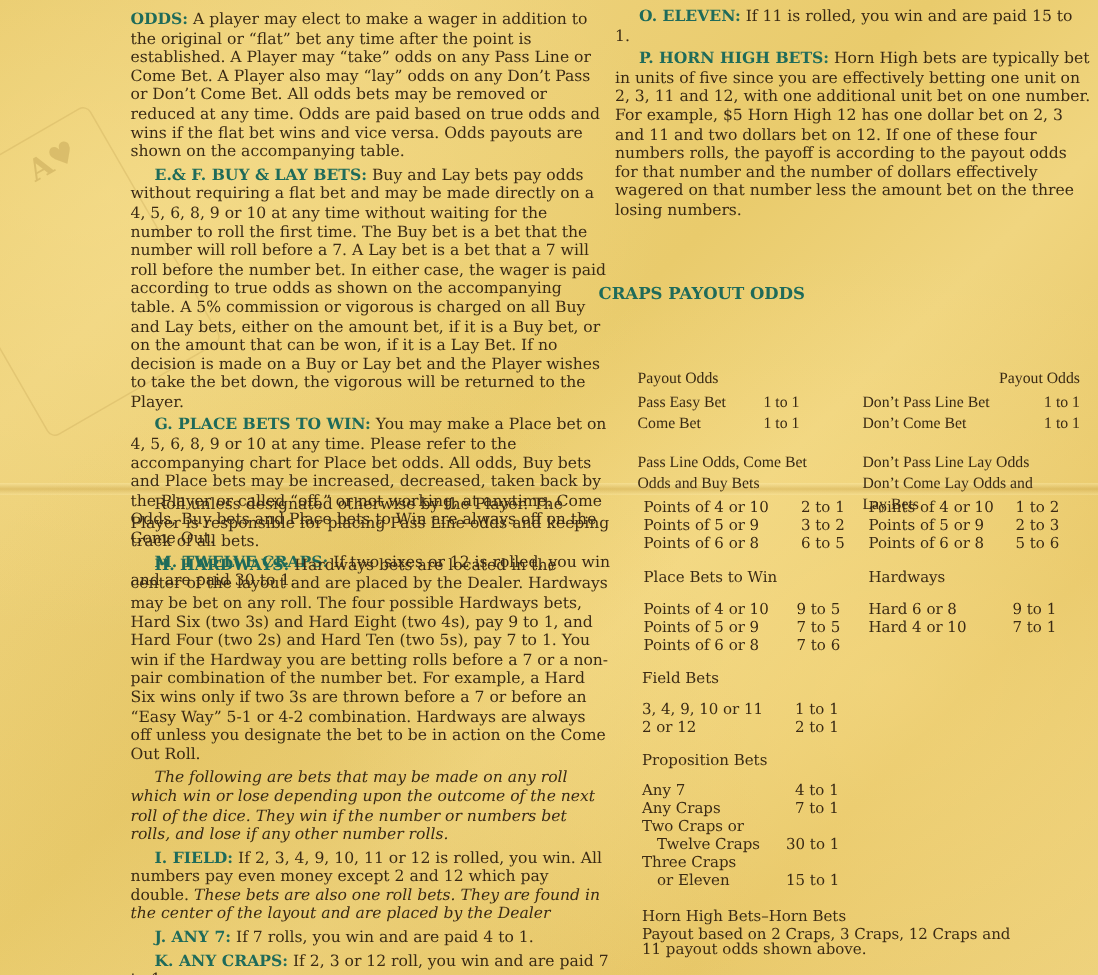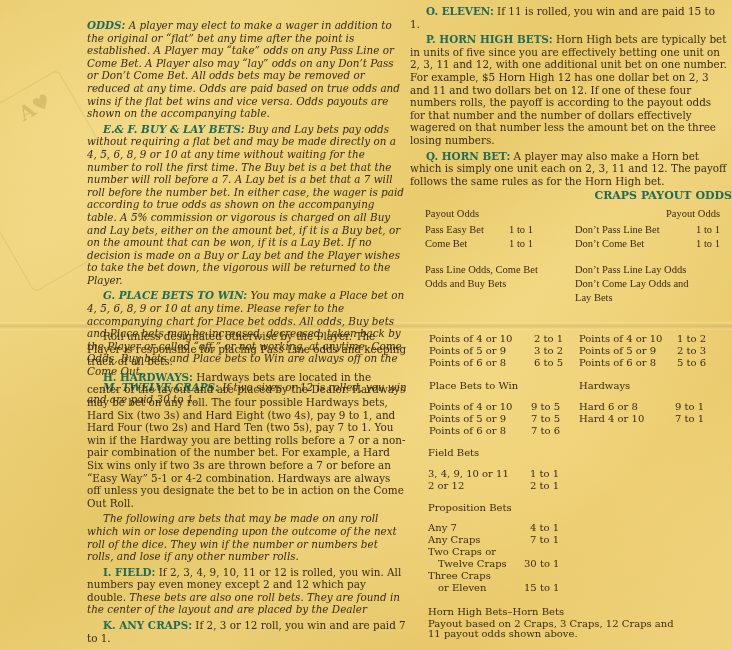--- a/index.html
+++ b/index.html
@@ -25,26 +25,26 @@
   .card-ghost-letter { position: absolute; left: 18px; top: 95px; font-size: 20px; color: rgba(190,160,80,0.45); transform: rotate(-30deg); font-weight: bold; }
   .fold {
     position: absolute; left: 0; right: 0; top: 322px; height: 8px;
     background: linear-gradient(180deg, rgba(255,240,180,0.4), rgba(190,150,60,0.3), rgba(255,240,180,0.3));
   }
   .col { position: absolute; font-size: 10.4px; line-height: 12.6px; }
   .col p { margin: 0 0 3px 0; text-indent: 16px; text-align: left; }
   .col p.first { text-indent: 0; }
   .hd { color: #1f6b5a; font-weight: bold; }
   .it { font-style: italic; }
-  #left-top { left: 87px; top: 19px; width: 320px; font-style: italic; }
+  #left-top { left: 87px; top: 7px; width: 320px; }
   #left-bottom { left: 87px; top: 330px; width: 320px; }
   #right-top { left: 410px; top: 5px; width: 318px; }
-  .tbl-title { position: absolute; left: 415px; top: 189px; width: 317px; text-align: right; color: #1f6b5a; font-weight: bold; font-size: 11px; }
+  .tbl-title { position: absolute; left: 399px; top: 189px; width: 317px; text-align: left; color: #1f6b5a; font-weight: bold; font-size: 11px; }
   .t { position: absolute; font-size: 10px; line-height: 12px; white-space: nowrap; }
-  .tpo { font-family: "Liberation Serif", serif; font-size: 10.5px; }
+  .tpo { font-family: "Liberation Serif", serif; font-size: 10.5px; margin-top: 39px; }
 </style>
 </head>
 <body>
 
 <div class="bg-shade"></div>
 <div class="card-ghost"></div>
 <div class="card-ghost-letter">A♥</div>
 <div class="fold"></div>
 
 <div class="col" id="left-top">
@@ -52,28 +52,28 @@
   <p><span class="hd">E.&amp; F. BUY &amp; LAY BETS:</span><span> Buy and Lay bets pay odds without requiring a flat bet and may be made directly on a 4, 5, 6, 8, 9 or 10 at any time without waiting for the number to roll the first time. The Buy bet is a bet that the number will roll before a 7. A Lay bet is a bet that a 7 will roll before the number bet. In either case, the wager is paid according to true odds as shown on the accompanying table. A 5% commission or vigorous is charged on all Buy and Lay bets, either on the amount bet, if it is a Buy bet, or on the amount that can be won, if it is a Lay Bet. If no decision is made on a Buy or Lay bet and the Player wishes to take the bet down, the vigorous will be returned to the Player.</span></p>
   <p><span class="hd">G. PLACE BETS TO WIN:</span><span> You may make a Place bet on 4, 5, 6, 8, 9 or 10 at any time. Please refer to the accompanying chart for Place bet odds. All odds, Buy bets and Place bets may be increased, decreased, taken back by the Player or called “off,” or not working, at anytime. Come Odds, Buy bets and Place bets to Win are always off on the Come Out.</span></p>
   <p><span class="hd">M. TWELVE CRAPS:</span><span> If two sixes or 12 is rolled, you win and are paid 30 to 1.</span></p>
 </div>
 
 <div class="col" id="left-bottom">
   <p>Roll unless designated otherwise by the Player. The Player is responsible for placing Pass Line odds and keeping track of all bets.</p>
   <p><span class="hd">H. HARDWAYS:</span><span> Hardways bets are located in the center of the layout and are placed by the Dealer. Hardways may be bet on any roll. The four possible Hardways bets, Hard Six (two 3s) and Hard Eight (two 4s), pay 9 to 1, and Hard Four (two 2s) and Hard Ten (two 5s), pay 7 to 1. You win if the Hardway you are betting rolls before a 7 or a non-pair combination of the number bet. For example, a Hard Six wins only if two 3s are thrown before a 7 or before an “Easy Way” 5-1 or 4-2 combination. Hardways are always off unless you designate the bet to be in action on the Come Out Roll.</span></p>
   <p class="it">The following are bets that may be made on any roll which win or lose depending upon the outcome of the next roll of the dice. They win if the number or numbers bet rolls, and lose if any other number rolls.</p>
   <p><span class="hd">I. FIELD:</span><span> If 2, 3, 4, 9, 10, 11 or 12 is rolled, you win. All numbers pay even money except 2 and 12 which pay double. </span><span class="it">These bets are also one roll bets. They are found in the center of the layout and are placed by the Dealer</span></p>
+  <p><span class="hd">J. ANY 7:</span><span> If 7 rolls, you win and are paid 4 to 1.</span></p>
   <p><span class="hd">K. ANY CRAPS:</span><span> If 2, 3 or 12 roll, you win and are paid 7 to 1.</span></p>
 
 </div>
 
 <div class="col" id="right-top">
   <p><span class="hd">O. ELEVEN:</span><span> If 11 is rolled, you win and are paid 15 to 1.</span></p>
   <p><span class="hd">P. HORN HIGH BETS:</span><span> Horn High bets are typically bet in units of five since you are effectively betting one unit on 2, 3, 11 and 12, with one additional unit bet on one number. For example, $5 Horn High 12 has one dollar bet on 2, 3 and 11 and two dollars bet on 12. If one of these four numbers rolls, the payoff is according to the payout odds for that number and the number of dollars effectively wagered on that number less the amount bet on the three losing numbers.</span></p>
-  <p><span class="hd">Q. HORN BET:</span><span> A player may also make a Horn bet which is simply one unit each on 2, 3, 11 and 12. The payoff follows the same rules as for the Horn High bet.</span></p>
 </div>
 
 <div class="tbl-title">CRAPS PAYOUT ODDS</div>
 
 <div class="t tpo" style="left:425px;top:208px">Payout Odds</div>
 <div class="t tpo" style="right:12px;top:208px">Payout Odds</div>
 
 <div class="t tpo" style="left:425px;top:224px">Pass Easy Bet</div>
 <div class="t tpo" style="left:509px;top:224px">1 to 1</div>
 <div class="t tpo" style="left:575px;top:224px">Don’t Pass Line Bet</div>

